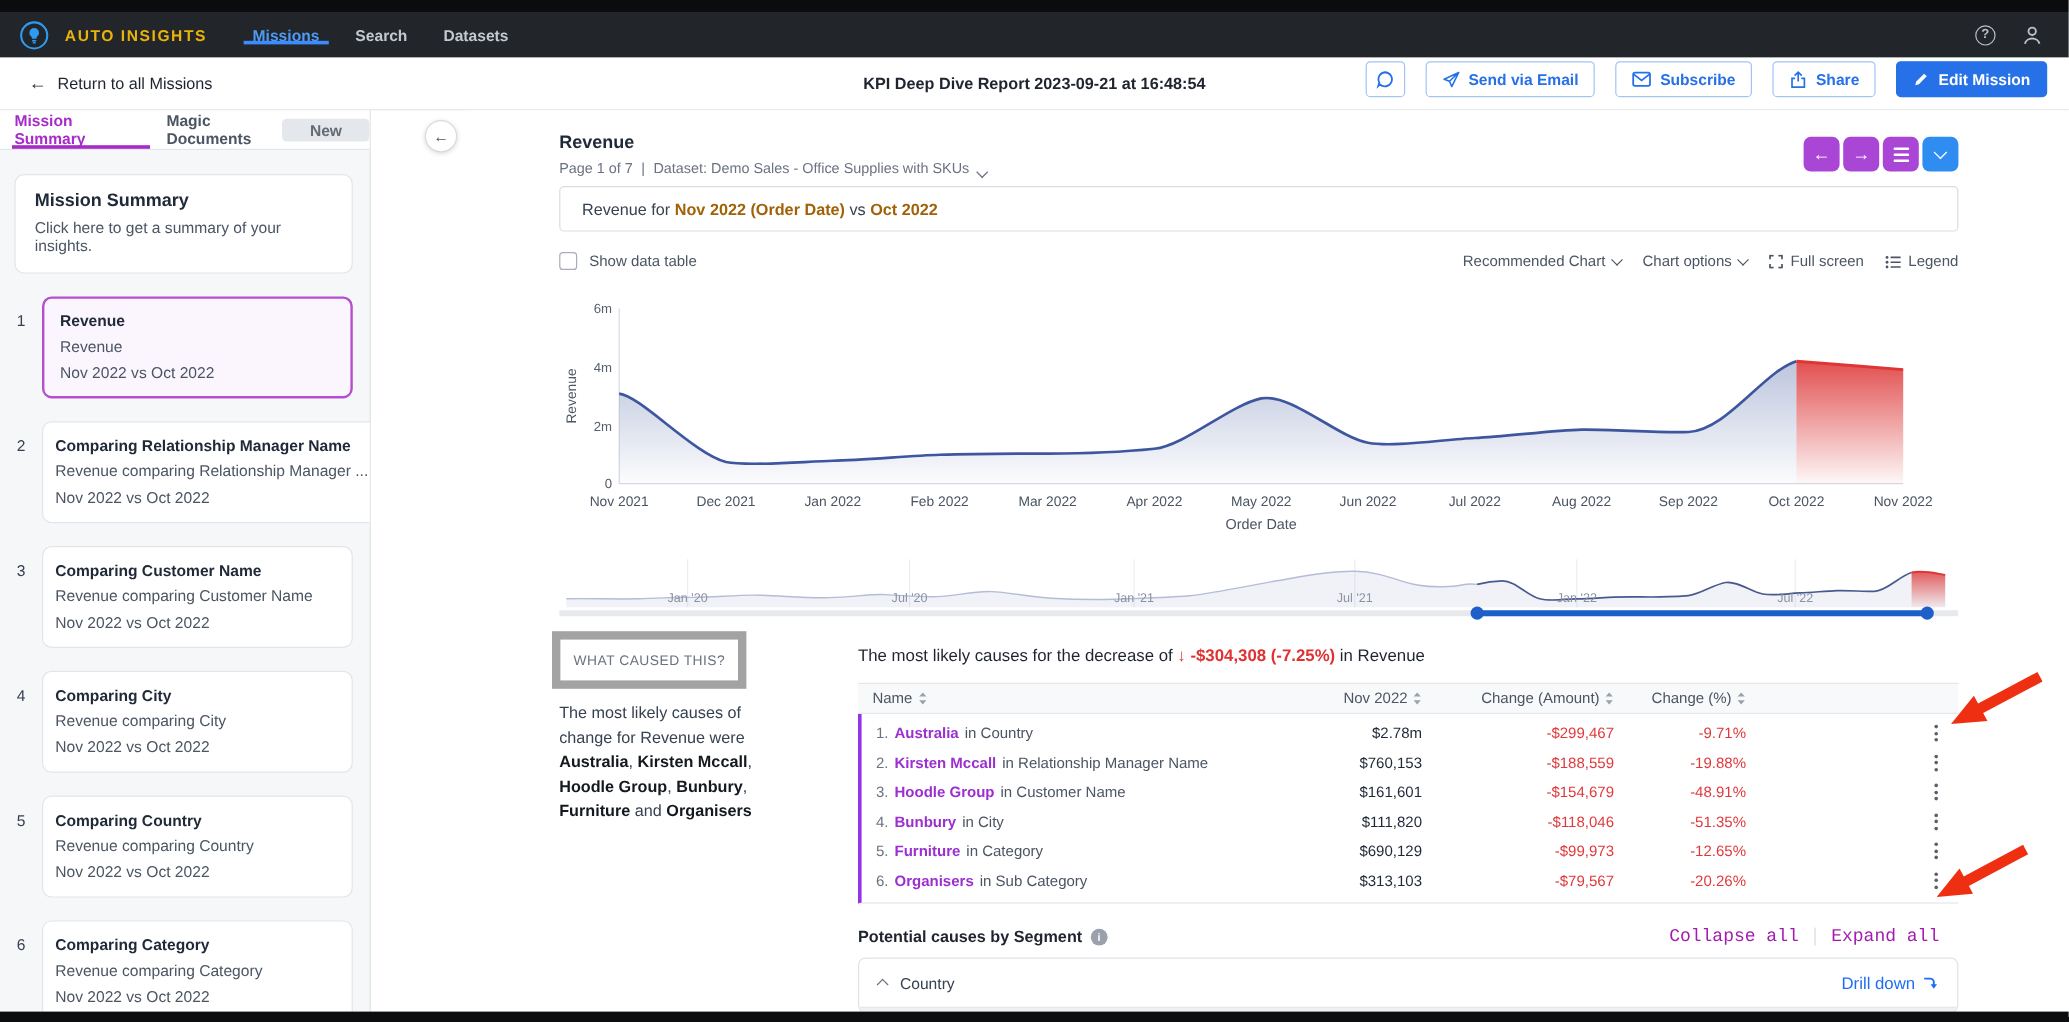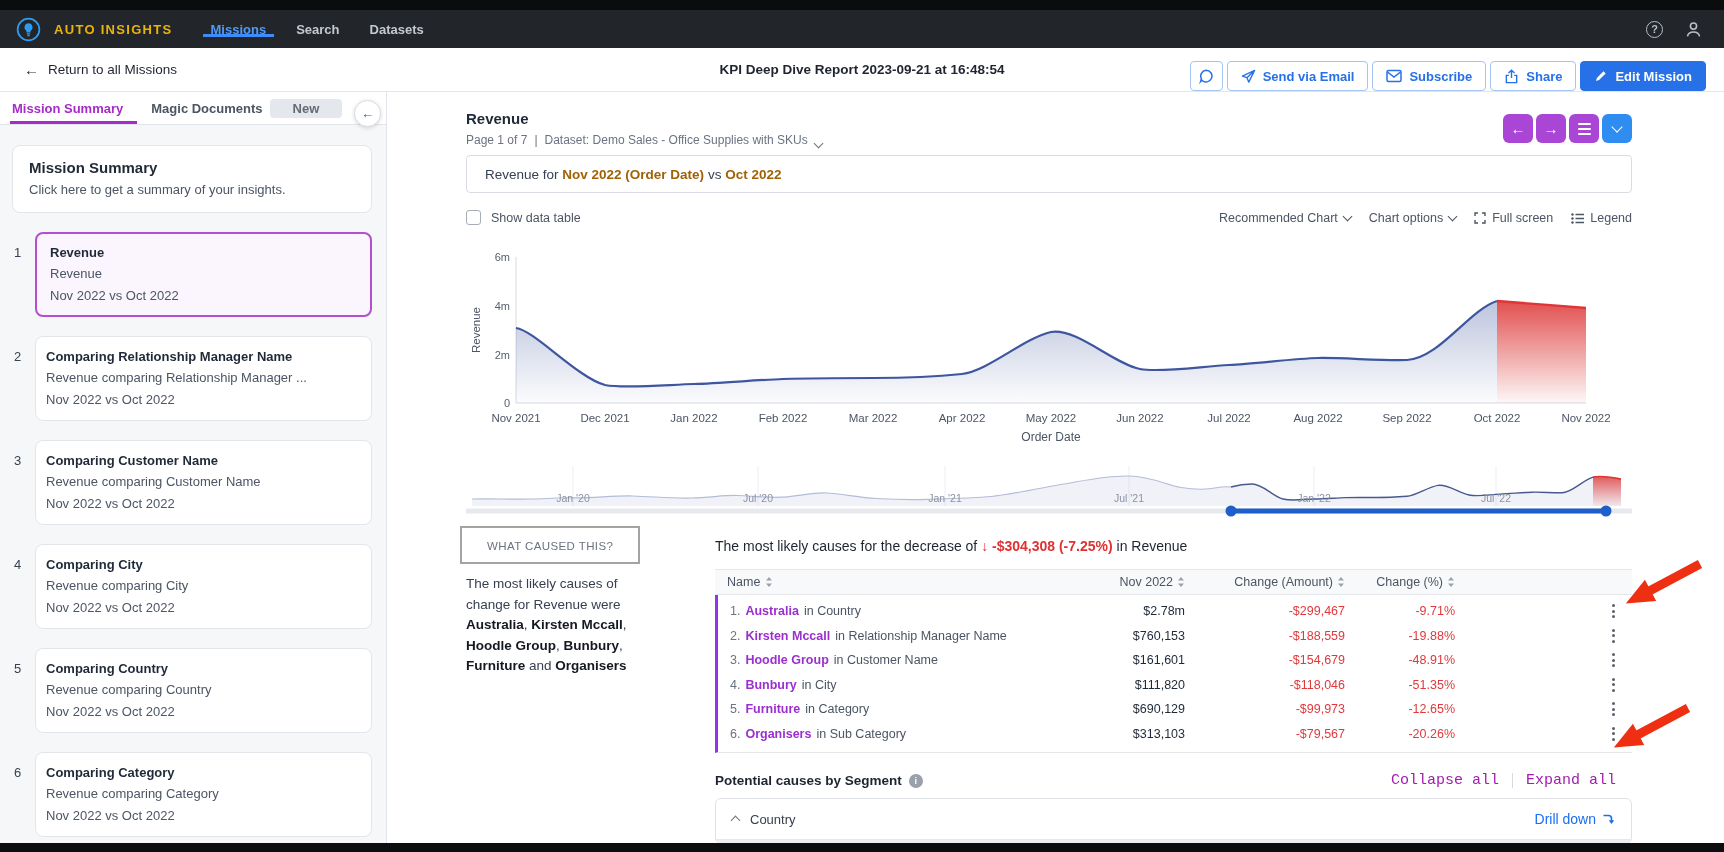--- a/index.html
+++ b/index.html
@@ -19,27 +19,27 @@
   .nav-tab.active { color:#4e9bf5; }
   .nav-tab.active::after { content:""; position:absolute; left:-8px; right:-8px; bottom:0; height:3px; background:#3d8bfd; }
   .nav-right { margin-left:auto; display:flex; align-items:center; gap:22px; padding-right:22px; }
   .help-icon { width:17px; height:17px; border:1.5px solid #b9bfc6; border-radius:50%; color:#b9bfc6; font-size:11px; display:flex; align-items:center; justify-content:center; font-weight:700; }
 
   
   .page-header { position:absolute; left:0; top:48px; width:100%; height:44px; background:#fff; border-bottom:1px solid #e3e6ea; }
   .back-link { position:absolute; left:24px; top:0; height:100%; display:flex; align-items:center; gap:9px; font-size:13.5px; font-weight:500; color:#1f2430; cursor:pointer; }
   .back-arrow { font-size:15px; color:#1f2430; }
   .page-title { position:absolute; left:0; right:0; top:0; text-align:center; line-height:44px; font-size:13.5px; font-weight:700; color:#1f2430; }
-  .header-actions { position:absolute; right:18px; top:13px; display:flex; gap:4px; z-index:5; }
+  .header-actions { position:absolute; right:18px; top:3px; display:flex; gap:17px; z-index:5; }
   .btn { height:30px; border:1px solid #a4c4f4; border-radius:4px; background:#fff; color:#2670e8; font-size:13px; font-weight:600; display:flex; align-items:center; gap:7px; padding:0 13px; cursor:pointer; font-family:inherit; }
   .btn.icon-only { width:33px; padding:0; justify-content:center; }
   .btn.primary { background:#2670e8; border-color:#2670e8; color:#fff; }
 
   
-  .sidebar { position:absolute; left:0; top:92px; width:387px; bottom:9px; background:#f6f7f9; border-right:1px solid #e2e5e9; overflow:hidden; }
+  .sidebar { position:absolute; left:0; top:92px; width:309px; bottom:9px; background:#f6f7f9; border-right:1px solid #e2e5e9; overflow:hidden; }
   .sidebar-tabs { height:33px; background:#fff; border-bottom:1px solid #e2e5e9; display:flex; align-items:stretch; padding-left:12px; gap:28px; }
   .side-tab { display:flex; align-items:center; font-size:13px; font-weight:600; color:#4b5563; position:relative; cursor:pointer; }
   .side-tab.active { color:#a62bc8; }
   .side-tab.active::after { content:""; position:absolute; left:-2px; right:-14px; bottom:0; height:3px; background:#a62bc8; }
   .badge-new { background:#e4e7eb; color:#646b75; font-size:13px; font-weight:600; border-radius:4px; padding:2px 23px; margin-left:7px; }
   .sidebar-body { padding:20px 14px 0 0; }
   .summary-card { margin-left:12px; background:#fff; border:1px solid #e2e5e9; border-radius:8px; padding:13px 16px 15px; cursor:pointer; }
   .summary-card h3 { font-size:15px; font-weight:700; color:#1f2937; }
   .summary-card p { font-size:13px; color:#4b5563; margin-top:6px; }
   .mission-item { display:flex; margin-top:19px; }
@@ -70,21 +70,21 @@
   .show-table { position:absolute; left:0; top:0; display:flex; align-items:center; gap:10px; font-size:12.5px; color:#4b5563; cursor:pointer; }
   .checkbox { width:15px; height:15px; border:1.5px solid #a8aeb8; border-radius:3px; background:#fff; }
   .chart-ctrls { position:absolute; right:0; top:1px; display:flex; align-items:center; gap:18px; font-size:12.5px; color:#4b5563; }
   .ctrl { display:flex; align-items:center; gap:6px; cursor:pointer; }
 
   .chart-svg { position:absolute; left:78px; top:146px; }
   .minimap-svg { position:absolute; left:78px; top:368px; }
 
   
   .causes-left { position:absolute; left:72px; top:434px; width:200px; }
-  .red-box { display:inline-block; border:2px solid #a3a3a3; padding:8px 25px; }
+  .red-box { display:inline-block; border:7px solid #a3a3a3; padding:8px 11px; }
   .red-box span { font-size:11.5px; letter-spacing:.4px; color:#6b7280; }
   .causes-text { margin-top:10px; width:192px; font-size:13.5px; line-height:1.52; color:#374151; padding-left:6px; }
   .causes-text b { color:#14181f; }
 
   .causes-right { position:absolute; left:327px; top:446px; width:917px; }
   .causes-heading { font-size:14px; font-weight:500; color:#1f2430; }
   .causes-heading .neg { color:#e03131; font-weight:600; }
   .causes-table { margin-top:15px; width:100%; }
   .tbl-head { display:grid; grid-template-columns:320px 150px 160px 110px 177px; background:#f8f9fa; border-top:1px solid #e5e7eb; border-bottom:1px solid #e5e7eb; height:26px; align-items:center; font-size:12.5px; color:#4b5563; }
   .tbl-body { border-left:3px solid #9333ea; border-bottom:1px solid #e5e7eb; padding:4px 0 6px; }

